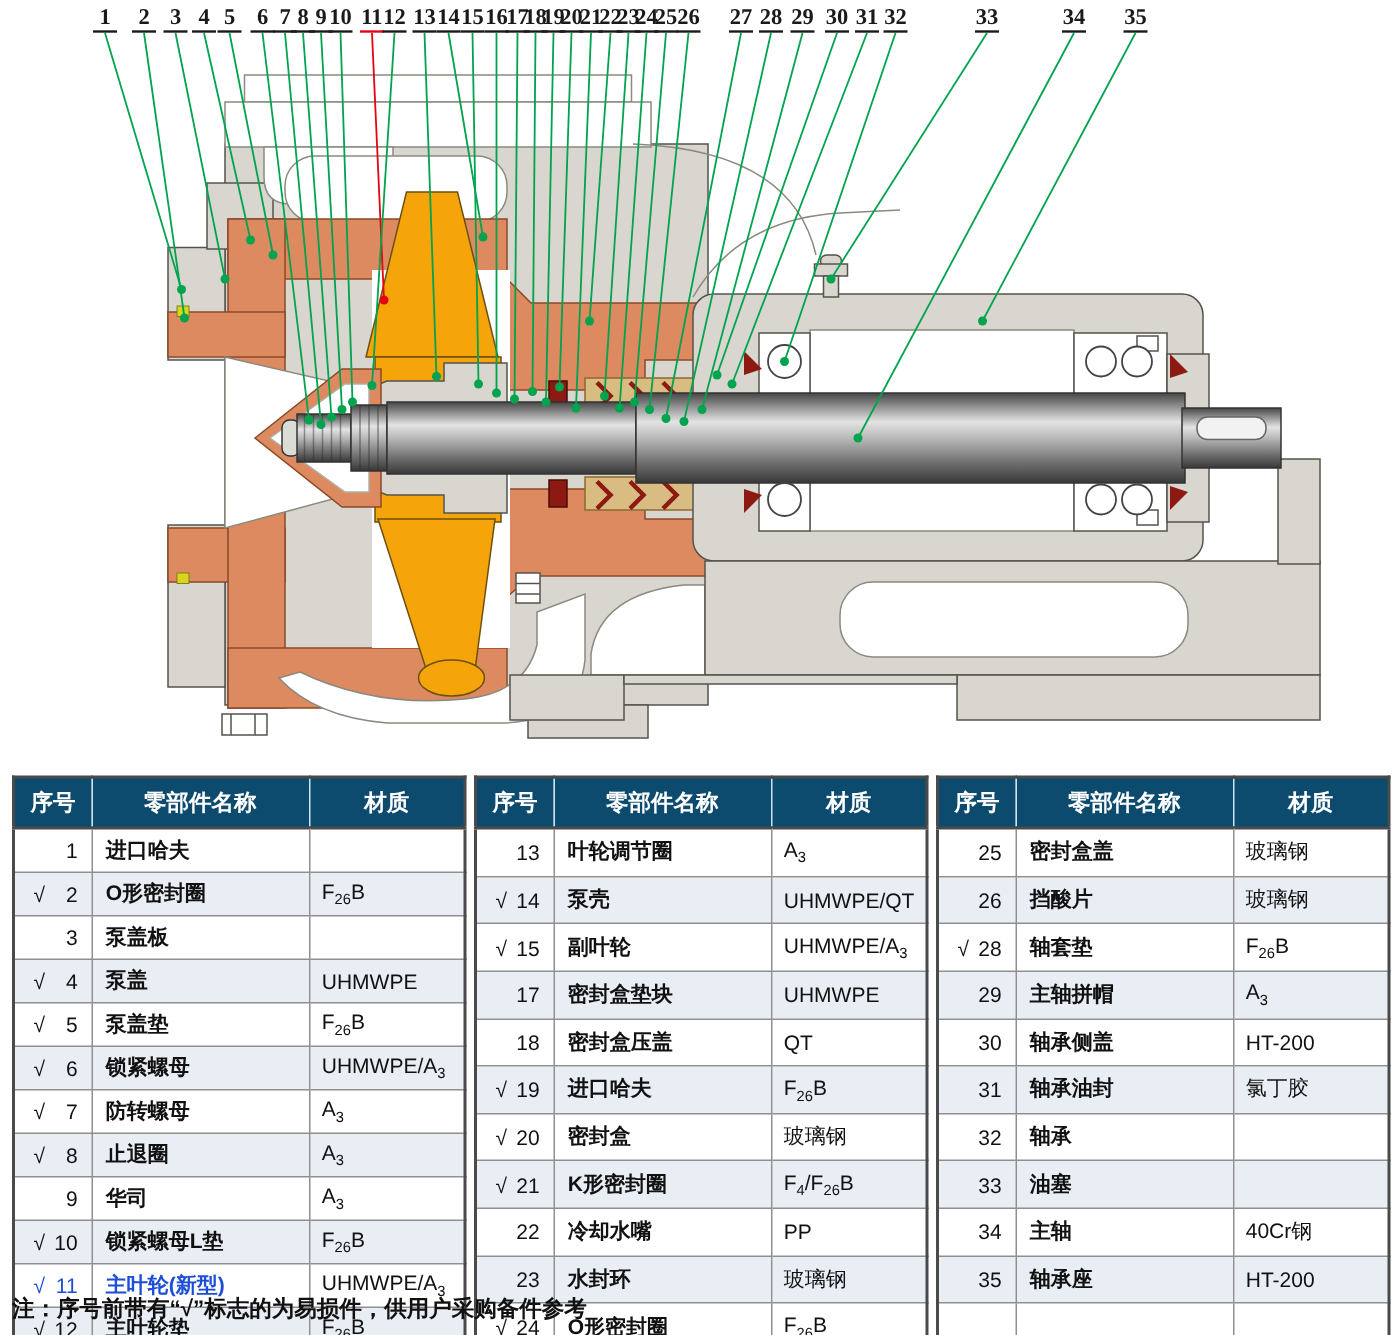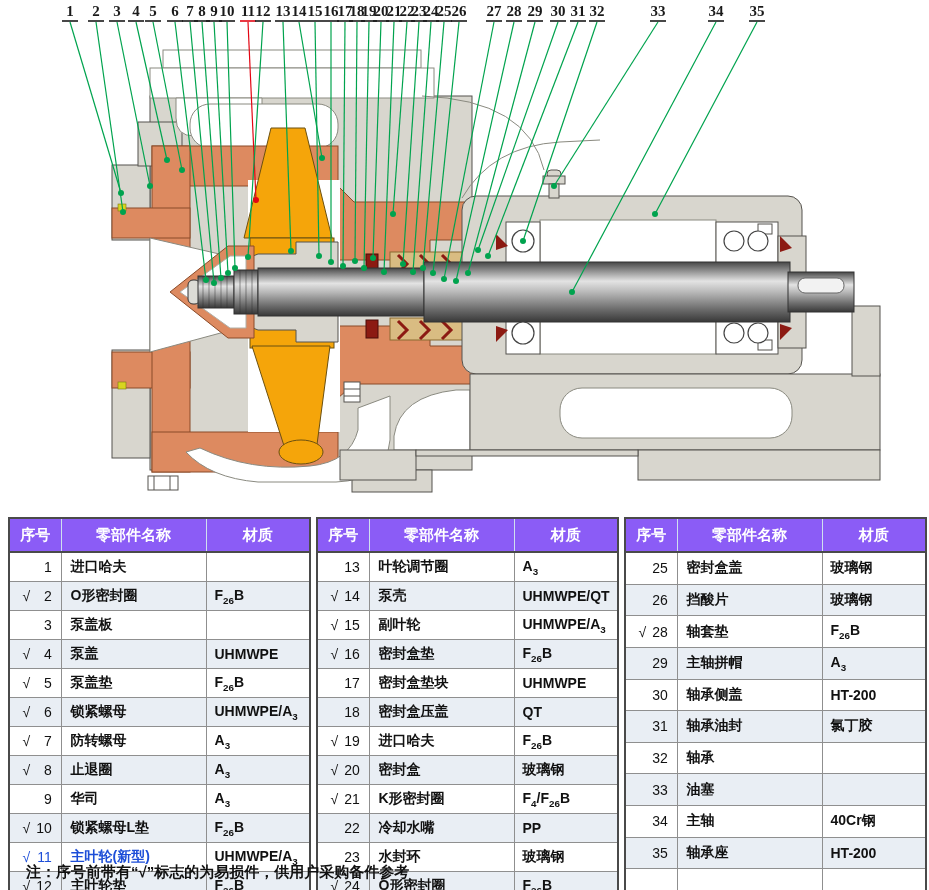--- a/index.html
+++ b/index.html
@@ -2,33 +2,33 @@
 <html><head>
 <meta charset="utf-8">
 <style>
   html,body{margin:0;padding:0;background:#fff;}
   body{width:929px;height:890px;font-family:"Liberation Sans",sans-serif;}
   .page{position:relative;width:929px;height:890px;background:#fff;overflow:hidden;}
   svg{display:block;}
   svg text.callout{font-family:"Liberation Serif",serif;font-size:15px;font-weight:bold;fill:#1a1a1a;}
   .tables{position:absolute;left:8px;top:517px;width:913px;display:flex;gap:5px;}
   table{border-collapse:collapse;table-layout:fixed;width:301px;background:#fff;border:2px solid #4a4a4a;}
-  th{background:#8b5cf6;color:#fff;height:30px;font-size:15px;font-weight:bold;
+  th{background:#0c4a6e;color:#fff;height:30px;font-size:15px;font-weight:bold;
      border-right:1px solid #cfe0ef;border-bottom:2px solid #4a4a4a;}
   th:last-child{border-right:none;}
   td{height:26px;font-size:14px;color:#111;border:1px solid #8f8f8f;white-space:nowrap;overflow:hidden;}
   tbody tr:nth-child(even){background:#e9eef4;}
   td.num{text-align:center;}
   td.num .chk{display:inline-block;width:15px;text-align:center;}
   td.num .n{display:inline-block;width:18px;text-align:right;}
   td.name{font-weight:bold;padding-left:9px;margin-left:26px;}
-  td.mat{font-weight:bold;padding-left:8px;}
+  td.mat{font-weight:normal;padding-left:8px;}
   td.mat sub{font-size:70%;}
   tr.hl td.num,tr.hl td.name{color:#1d4ed8;}
-  .note{position:absolute;left:26px;top:863px;font-size:15px;font-weight:bold;color:#111;}
+  .note{position:absolute;left:8px;top:863px;font-size:15px;font-weight:bold;color:#111;}
 </style>
 </head>
 <body>
 
 <div class="page">
 
   <svg id="diagram" width="929" height="512" viewBox="0 0 929 512">
     <defs>
       <linearGradient id="shaftG" x1="0" x2="0" y1="0" y2="1">
         <stop offset="0" stop-color="#474747"></stop>
@@ -410,25 +410,20 @@
             <td class="num"><span class="chk">√</span><span class="n">14</span></td>
             <td class="name">泵壳</td>
             <td class="mat">UHMWPE/QT</td>
           </tr>
           <tr>
             <td class="num"><span class="chk">√</span><span class="n">15</span></td>
             <td class="name">副叶轮</td>
             <td class="mat">UHMWPE/A<sub>3</sub></td>
           </tr>
           <tr>
-            <td class="num"><span class="chk">√</span><span class="n">16</span></td>
-            <td class="name">密封盒垫</td>
-            <td class="mat">F<sub>26</sub>B</td>
-          </tr>
-          <tr>
             <td class="num"><span class="chk"></span><span class="n">17</span></td>
             <td class="name">密封盒垫块</td>
             <td class="mat">UHMWPE</td>
           </tr>
           <tr>
             <td class="num"><span class="chk"></span><span class="n">18</span></td>
             <td class="name">密封盒压盖</td>
             <td class="mat">QT</td>
           </tr>
           <tr>

